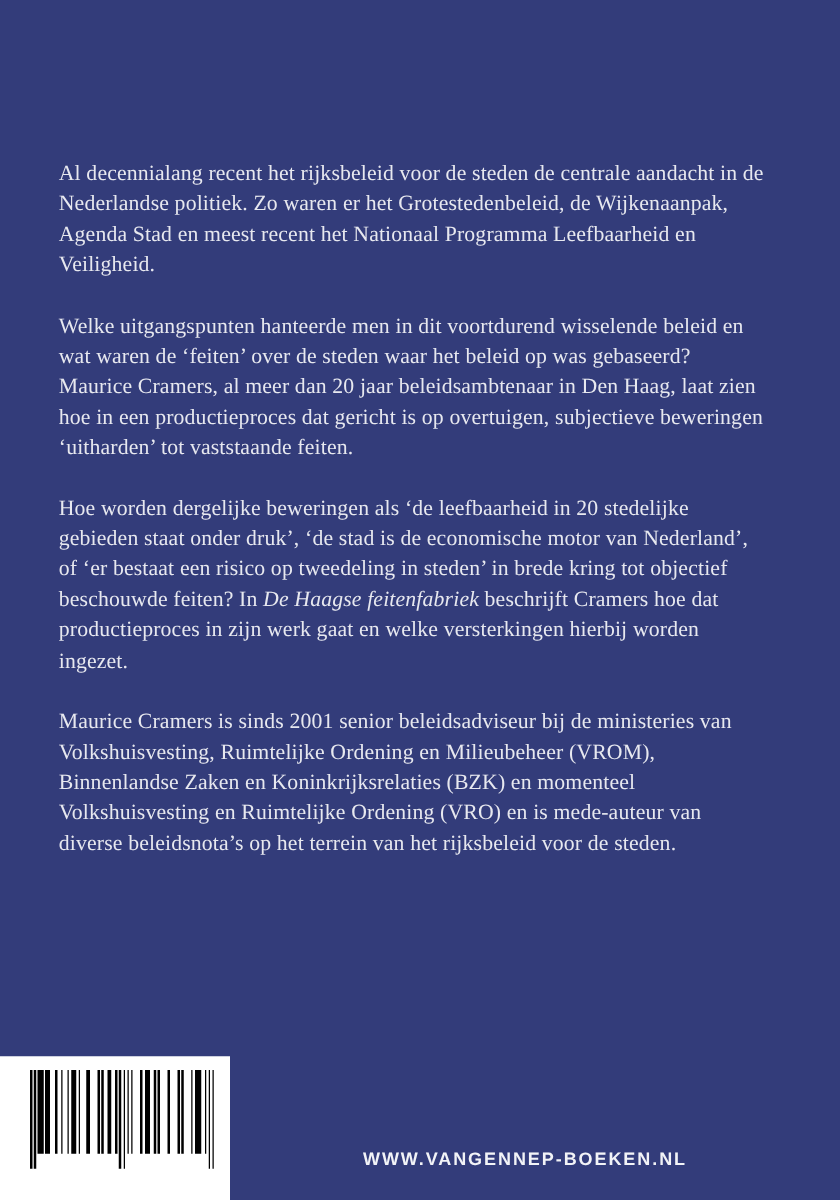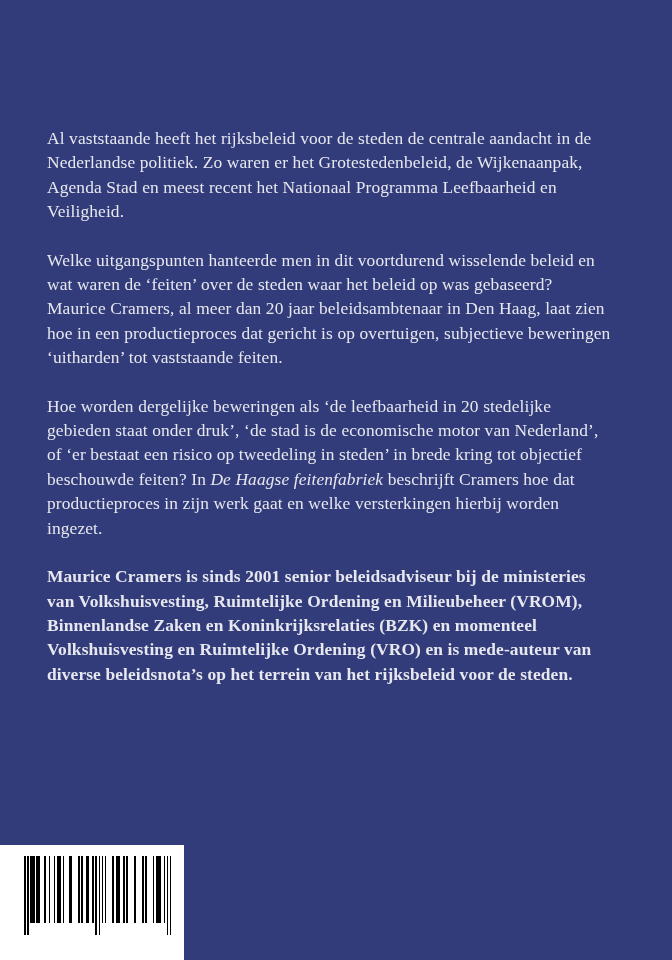--- a/index.html
+++ b/index.html
@@ -36,21 +36,21 @@
 
   .para {
     color: #e7e8ef;
     font-family: "Liberation Serif", "DejaVu Serif", serif;
     font-size: 17.4px;
     line-height: 24.4px;
     margin: 0 0 24px 0;
     letter-spacing: 0.12px;
     text-rendering: optimizeLegibility;
   }
-  .para:last-child { margin-bottom: 16px; font-weight: bold; }
+  .para:last-child { margin-bottom: 16px; }
 
   .para em, .ital {
     font-style: italic;
   }
 
   
   #barcode-block {
     position: absolute;
     left: 0;
     top: 845px;
@@ -111,21 +111,21 @@
     white-space: nowrap;
   }
 </style>
 </head>
 <body>
 
 <div id="cover">
 
   <div id="blurb">
 
-    <p class="para">Al vaststaande heeft het rijksbeleid voor de steden de centrale aandacht in de Nederlandse politiek. Zo waren er het Grotestedenbeleid, de Wijkenaanpak, Agenda Stad en meest recent het Nationaal Programma Leefbaarheid en Veiligheid.</p>
+    <p class="para">Al decennialang recent het rijksbeleid voor de steden de centrale aandacht in de Nederlandse politiek. Zo waren er het Grotestedenbeleid, de Wijkenaanpak, Agenda Stad en meest recent het Nationaal Programma Leefbaarheid en Veiligheid.</p>
 
     <p class="para">Welke uitgangspunten hanteerde men in dit voortdurend wisselende beleid en wat waren de ‘feiten’ over de steden waar het beleid op was gebaseerd? Maurice Cramers, al meer dan 20 jaar beleidsambtenaar in Den Haag, laat zien hoe in een productieproces dat gericht is op overtuigen, subjectieve beweringen ‘uitharden’ tot vaststaande feiten.</p>
 
     <p class="para"><span>Hoe worden dergelijke beweringen als ‘de leefbaarheid in 20 stedelijke gebieden staat onder druk’, ‘de stad is de economische motor van Nederland’, of ‘er bestaat een risico op tweedeling in steden’ in brede kring tot objectief beschouwde feiten? In </span><span class="ital">De Haagse feitenfabriek</span><span> beschrijft Cramers hoe dat productieproces in zijn werk gaat en welke versterkingen hierbij worden ingezet.</span></p>
 
     <p class="para">Maurice Cramers is sinds 2001 senior beleidsadviseur bij de ministeries van Volkshuisvesting, Ruimtelijke Ordening en Milieubeheer (VROM), Binnenlandse Zaken en Koninkrijksrelaties (BZK) en momenteel Volkshuisvesting en Ruimtelijke Ordening (VRO) en is mede-auteur van diverse beleidsnota’s op het terrein van het rijksbeleid voor de steden.</p>
 
   </div>
 
   <div id="barcode-block">
@@ -185,14 +185,15 @@
         <div class="bar" style="width: 4.67368px;"></div>
         <div class="gap" style="width: 3.11579px;"></div>
         <div class="bar" style="width: 1.55789px;"></div>
         <div class="gap" style="width: 1.55789px;"></div>
         <div class="bar guard" style="width: 1.55789px;"></div>
         <div class="gap" style="width: 1.55789px;"></div>
         <div class="bar guard" style="width: 1.55789px;"></div>
       </div>
   </div>
 
+  <div id="publisher-url">WWW.VANGENNEP-BOEKEN.NL</div>
 
 </div>
 
 </body></html>

